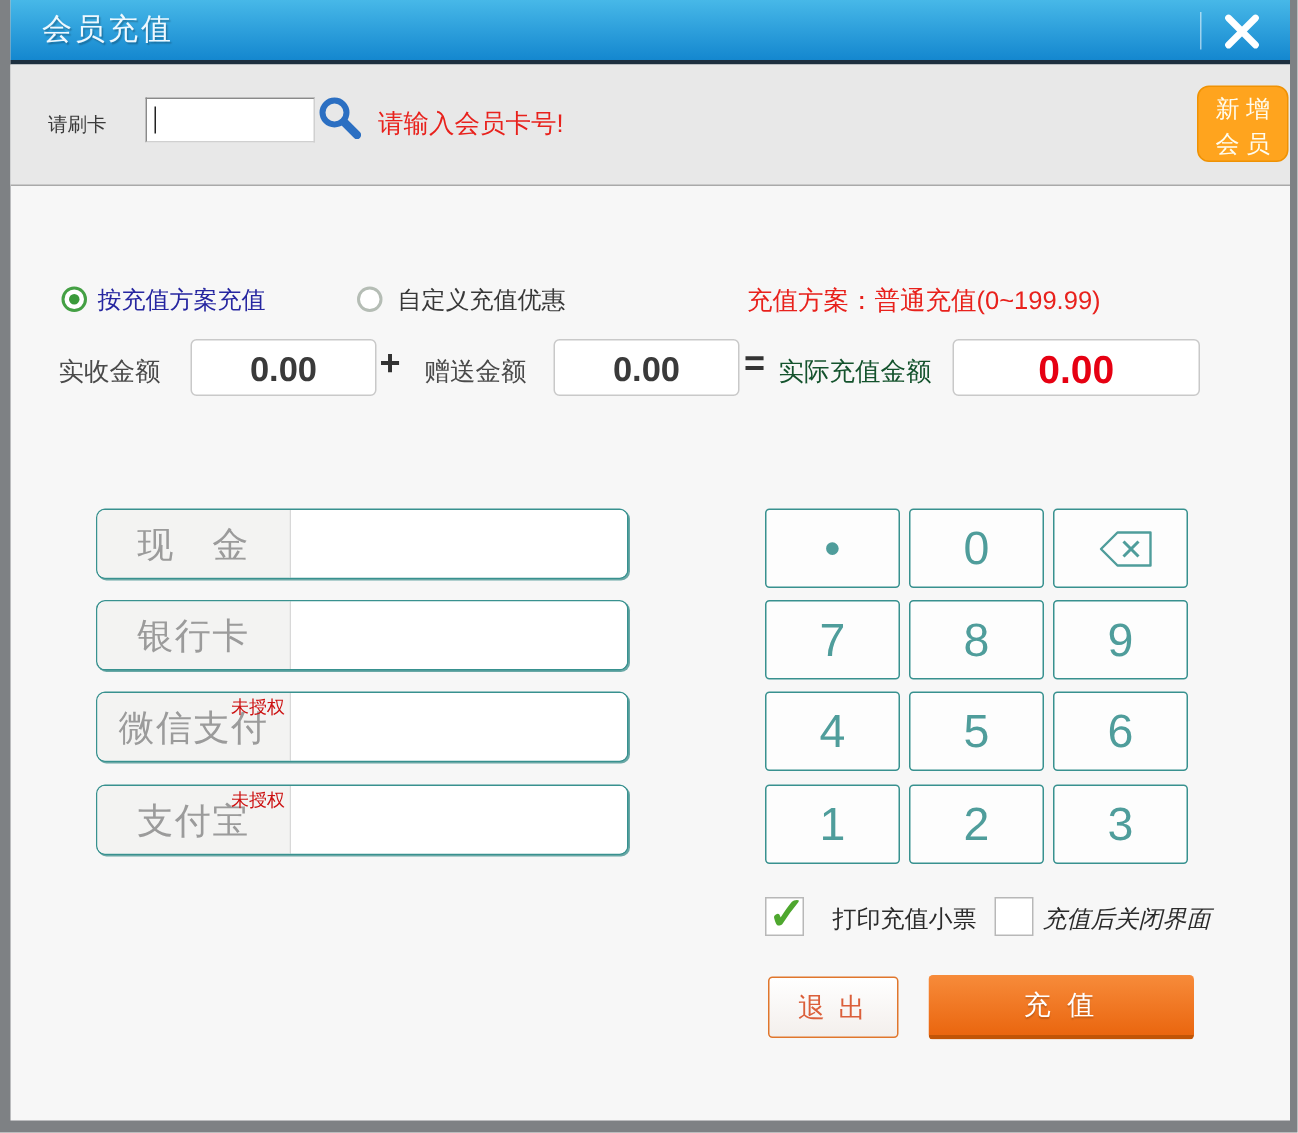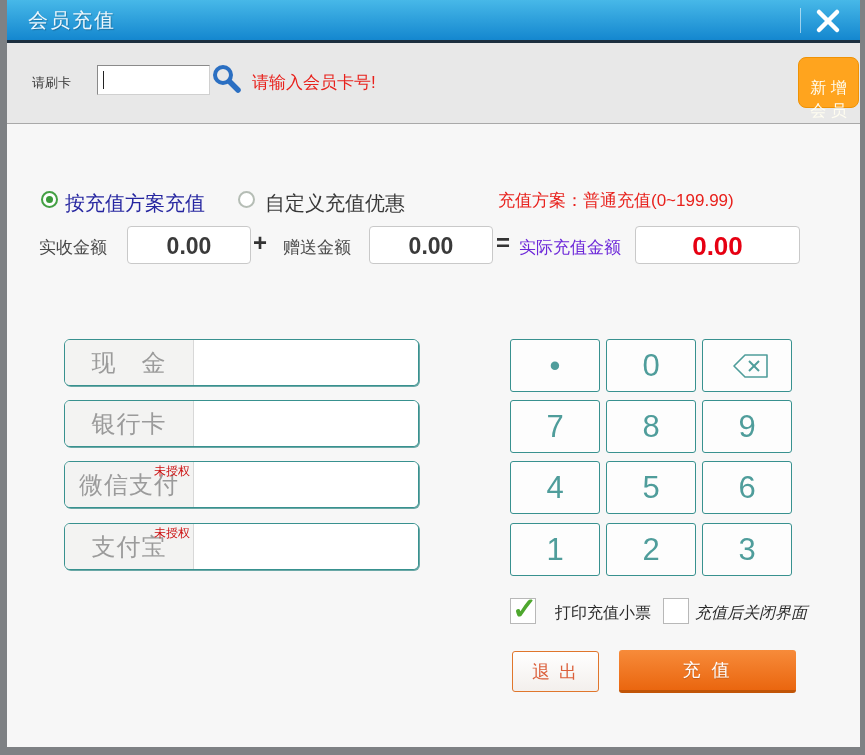--- a/index.html
+++ b/index.html
@@ -20,28 +20,28 @@
   .card-section{position:absolute;left:0;top:43px;width:100%;height:80px;background:#e8e8e8;
     border-bottom:1px solid #a9a9a9;}
   .swipe-label{position:absolute;left:25px;top:31px;font-size:13px;color:#3a3a3a;}
   .card-input{position:absolute;left:90px;top:22px;width:111px;height:28px;background:#fff;
     border:1px solid #d0d0d0;border-top-color:#8a8a8a;border-left-color:#8a8a8a;}
   .caret{position:absolute;left:5px;top:5px;width:1px;height:18px;background:#222;}
   .search-icon{position:absolute;left:204px;top:20px;width:32px;height:32px;cursor:pointer;}
   .card-hint{position:absolute;left:245px;top:28px;font-size:17px;color:#e8211c;}
   .new-member-btn{position:absolute;left:791px;top:14px;width:61px;height:51px;background:#ffa41e;
     border:1px solid #ef9204;border-radius:8px;color:#fffdf0;font-size:16px;text-align:center;
-    line-height:23px;padding-top:18px;box-sizing:border-box;cursor:pointer;}
+    line-height:23px;padding-top:4px;box-sizing:border-box;cursor:pointer;}
 
   
   .radio{position:absolute;width:13px;height:13px;border-radius:50%;background:#fff;}
   .radio.sel{border:2px solid #44a044;}
   .radio.sel::after{content:"";position:absolute;left:3px;top:3px;width:7px;height:7px;border-radius:50%;background:#3a9a3a;}
   .radio.unsel{border:2px solid #b5bdb5;}
-  .radio-label{position:absolute;font-size:20px;}
+  .radio-label{position:absolute;font-size:16px;}
   .plan-info{position:absolute;left:491px;top:189px;font-size:17px;color:#e8211c;}
 
   
   .amt-label{position:absolute;font-size:17px;color:#4a4a4a;}
   .amt-box{position:absolute;top:226px;height:38px;background:#fff;border:1px solid #c9c9c9;border-radius:4px;
     text-align:center;line-height:38px;font-size:23px;font-weight:bold;color:#3a3a3a;box-sizing:border-box;margin-left:12px;}
   .op{position:absolute;top:229px;font-size:24px;font-weight:bold;color:#333;}
 
   
   .pay-box{position:absolute;left:57px;width:355px;height:47px;background:#fff;border:1px solid #38918f;
@@ -113,21 +113,21 @@
     <span class="radio unsel" style="left:231px;top:191px;"></span>
     <span class="radio-label" style="left:258px;top:190px;color:#383838;">自定义充值优惠</span>
     <span class="plan-info">充值方案：普通充值(0~199.99)</span>
 
     <span class="amt-label" style="left:32px;top:236px;">实收金额</span>
     <span class="amt-box" style="left:108px;width:124px;">0.00</span>
     <span class="op" style="left:246px;">+</span>
     <span class="amt-label" style="left:276px;top:236px;">赠送金额</span>
     <span class="amt-box" style="left:350px;width:124px;">0.00</span>
     <span class="op" style="left:489px;">=</span>
-    <span class="amt-label" style="left:512px;top:236px;color:#6d28d9;">实际充值金额</span>
+    <span class="amt-label" style="left:512px;top:236px;color:#14532d;">实际充值金额</span>
     <span class="amt-box" style="left:616px;width:165px;color:#e60012;font-size:26px;">0.00</span>
 
     <div class="pay-box" style="top:339px;">
       <div class="pay-label-area">
         <span class="pay-label">现　金</span>
         <span class="pay-badge"></span>
       </div>
       <div class="pay-input"></div>
     </div>
     <div class="pay-box" style="top:400px;">

